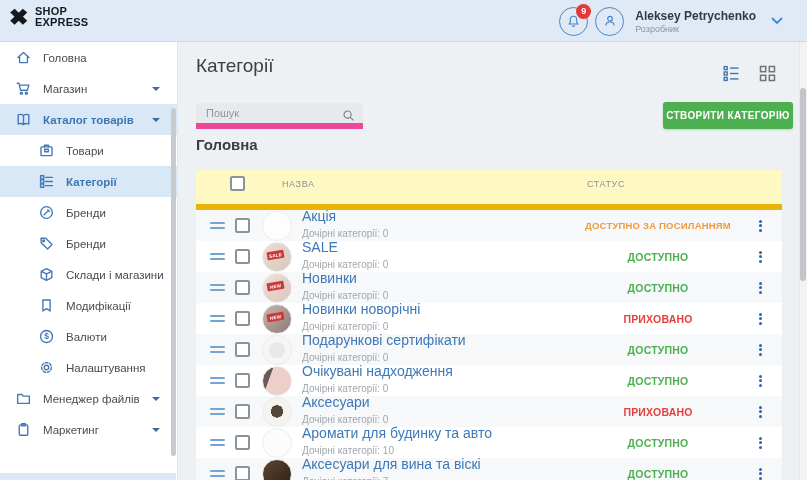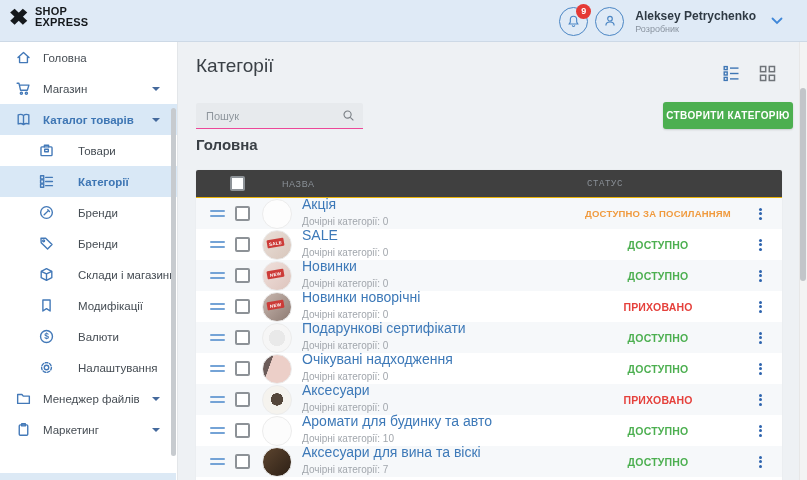--- a/index.html
+++ b/index.html
@@ -17,48 +17,48 @@
   .user-text { margin-left:4px; }
   .user-name { font-size:12px; font-weight:bold; color:#2f3a44; }
   .user-role { font-size:9px; color:#8a94a0; margin-top:1px; }
   .hdr-chevron { margin-left:8px; }
 
   
   .sidebar { position:absolute; left:0; top:42px; bottom:0; width:178px; background:#fff; border-right:1px solid #e3e6e9; z-index:4; }
   .side-item { height:31px; display:flex; align-items:center; padding-left:14px; position:relative; cursor:pointer; }
   .side-item .s-icon { width:18px; height:18px; display:flex; align-items:center; justify-content:center; flex:none; }
   .side-item .s-label { margin-left:11px; font-size:11.5px; color:#454c53; white-space:nowrap; }
-  .side-item.child { padding-left:37px;gap:12px; }
+  .side-item.child { padding-left:37px; }
   .side-item.active { background:#d9e8f6; }
   .side-item.active .s-label { color:#3e76b4; font-weight:bold; }
   .chev { position:absolute; right:17px; top:50%; margin-top:-2px; width:0; height:0; border-left:4px solid transparent; border-right:4px solid transparent; border-top:4.5px solid #44699c; }
   .side-partial { position:absolute; left:0; right:1px; bottom:0; height:7px; background:#dce9f5; }
   .side-scroll { position:absolute; right:1px; top:66px; width:5px; height:348px; background:#c7cbcf; border-radius:3px; }
 
   
   .content { position:absolute; left:178px; top:42px; right:0; bottom:0; background:#eef1f4; }
   .page-title { position:absolute; left:18px; top:13px; font-size:19px; font-weight:500; color:#3a4046; }
   .view-toggles { position:absolute; right:31px; top:23px; display:flex; gap:19px; }
   .view-toggles .vt { width:17px; height:17px; cursor:pointer; }
 
-  .search-wrap { position:absolute; left:18px; top:61px; width:167px; height:26px; background:#e7eaed; border-bottom:1px solid #ec4899; border-radius:2px 2px 0 0; }
+  .search-wrap { position:absolute; left:18px; top:61px; width:167px; height:26px; background:#e7eaed; border-bottom:6px solid #ec4899; border-radius:2px 2px 0 0; }
   .search-wrap input { width:100%; height:100%; border:none; background:transparent; outline:none; font-size:11px; color:#5a6168; padding:0 28px 0 10px; font-family:"Liberation Sans", sans-serif; }
   .search-wrap input::placeholder { color:#8f969d; }
   .search-icon { position:absolute; right:7px; top:5px; }
 
   .create-btn { position:absolute; left:485px; top:60px; width:130px; height:27px; background:#4caf50; color:#fff; border:none; border-radius:3px; font-size:10px; font-weight:bold; letter-spacing:0.4px; cursor:pointer; box-shadow:0 1px 2px rgba(0,0,0,0.15); font-family:"Liberation Sans", sans-serif; }
 
   .section-title { position:absolute; left:18px; top:94px; font-size:15px; font-weight:bold; color:#3a4046; }
 
   
   .card { position:absolute; left:18px; top:128px; width:586px; height:312px; background:#fff; border-radius:2px 2px 0 0; box-shadow:0 0 2px rgba(0,0,0,0.06); overflow:hidden; }
-  .thead { height:28px; position:relative; border-bottom:1px solid #eab308; background:#404040; }
+  .thead { height:40px; position:relative; border-bottom:6px solid #eab308; background:#fef9c3; }
   .thead .cb { position:absolute; left:34px; top:6px; }
   .th-name { position:absolute; left:86px; top:9px; font-size:9px; color:#8a9097; letter-spacing:0.6px; }
-  .th-status { position:absolute; left:391px; top:9px; font-size:9px; color:#8a9097; letter-spacing:0.6px;font-family:Liberation Mono, monospace; }
+  .th-status { position:absolute; left:391px; top:9px; font-size:9px; color:#8a9097; letter-spacing:0.6px; }
 
   .trow { height:31px; display:flex; align-items:center; position:relative; }
   .trow.odd { background:#f6f8fa; }
   .drag { margin-left:14px; width:15px; flex:none; display:flex; flex-direction:column; gap:3px; cursor:grab; }
   .drag i { display:block; height:2px; background:#74a3d6; border-radius:1px; }
   .cb { width:15px; height:15px; border:2px solid #8d9297; border-radius:2px; background:#fff; flex:none; cursor:pointer; }
   .trow .cb { margin-left:10px; }
   .thumb { margin-left:12px; width:30px; height:30px; border-radius:50%; flex:none; position:relative; border:1px solid #ececec; overflow:hidden; }
   .thumb .tbadge { position:absolute; left:4px; top:8px; min-width:17px; height:8px; background:#cc3b38; border-radius:1px; transform:rotate(-10deg); color:#fff; font-size:4.5px; font-weight:bold; display:flex; align-items:center; justify-content:center; letter-spacing:0.3px; }
   .ncol { margin-left:10px; flex:1; min-width:0; }

